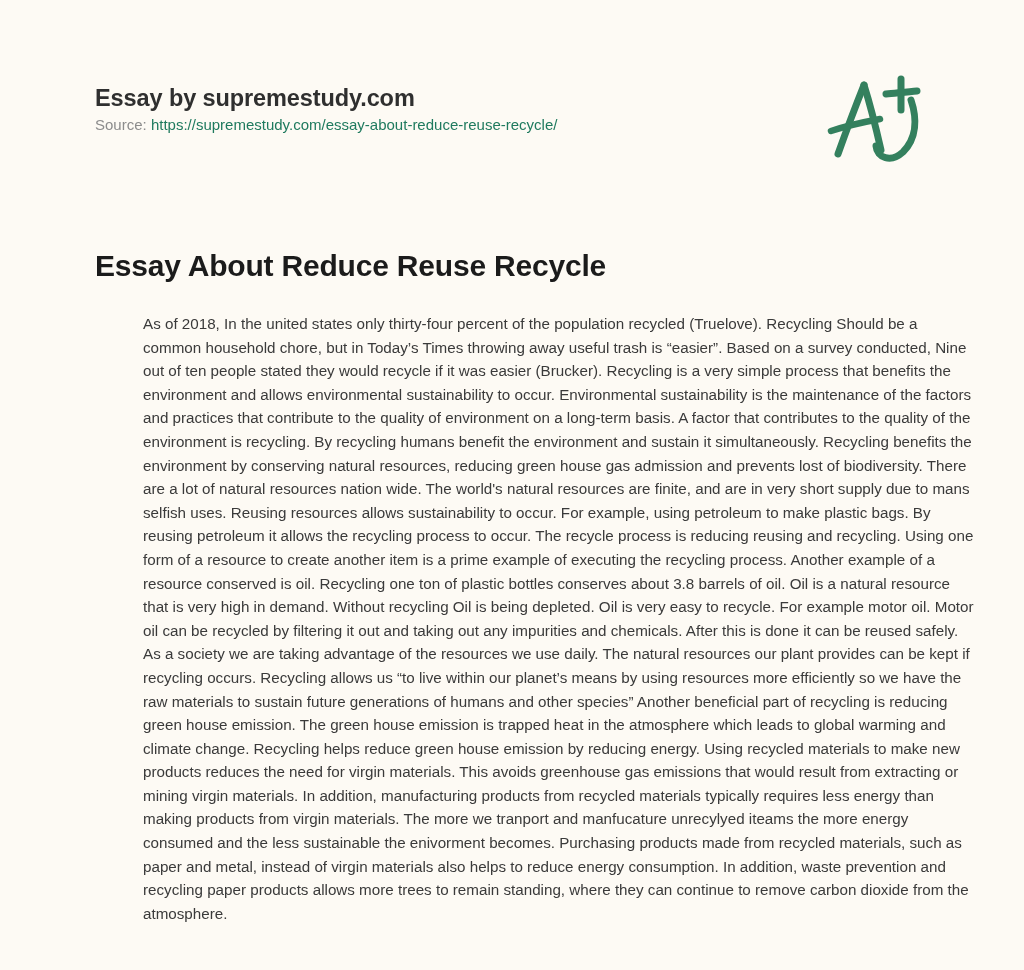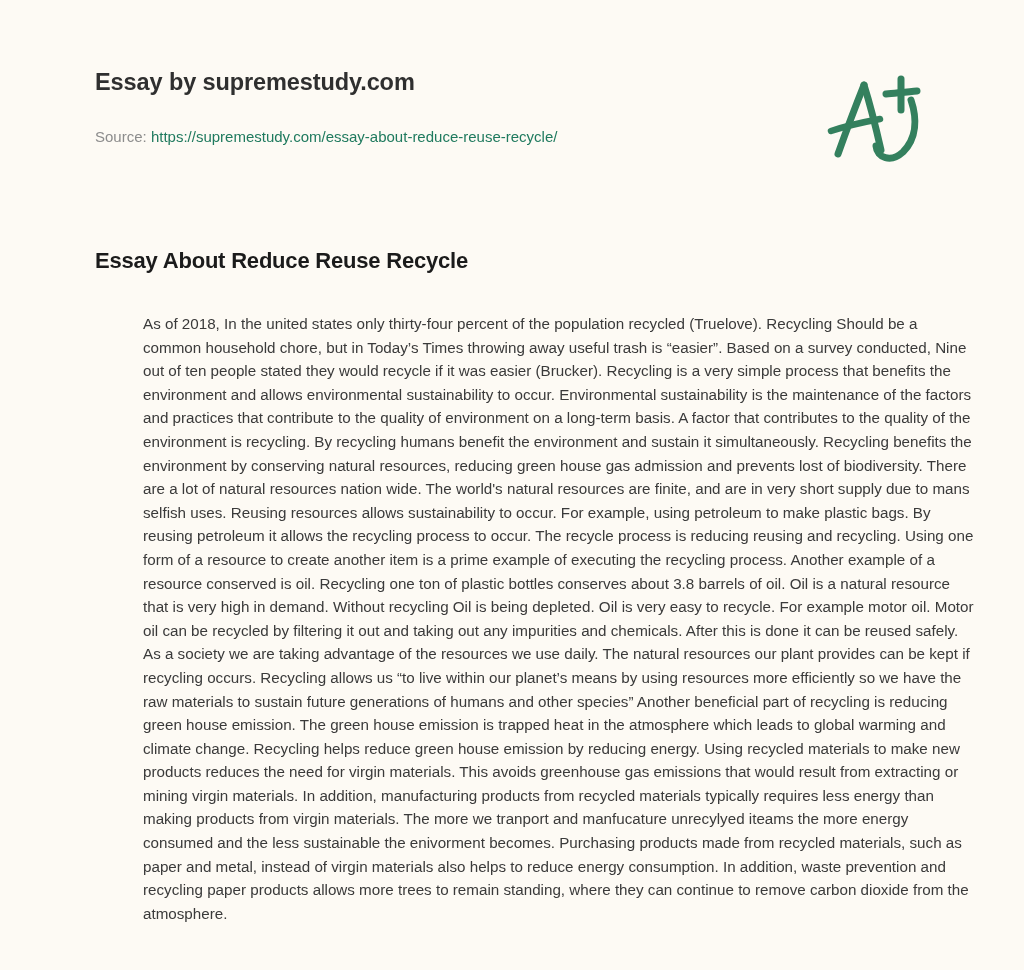--- a/index.html
+++ b/index.html
@@ -20,35 +20,35 @@
     position: relative;
     width: 1024px;
     height: 970px;
     box-sizing: border-box;
   }
 
   
   .header {
     position: absolute;
     left: 95px;
-    top: 68px;
+    top: 84px;
     width: 835px;
   }
 
   .site-heading {
     font-size: 23.5px;
     font-weight: bold;
     color: #2f2f2f;
     letter-spacing: -0.1px;
     line-height: 1.25;
     margin: 0;
   }
 
   .source-line {
-    margin-top: 30px;
+    margin-top: 2px;
     font-size: 15px;
     line-height: 1.3;
     color: #8a8a8a;
     white-space: nowrap;
   }
 
   .source-label {
     color: #8c8c8c;
   }
 
@@ -71,21 +71,21 @@
     height: 106px;
   }
 
   
   .essay-title {
     position: absolute;
     left: 95px;
     top: 248px;
     width: 860px;
     margin: 0;
-    font-size: 22px;
+    font-size: 30px;
     font-weight: bold;
     color: #1b1b1b;
     letter-spacing: -0.2px;
     line-height: 1.2;
   }
 
   
   .essay-body {
     position: absolute;
     left: 95px;

